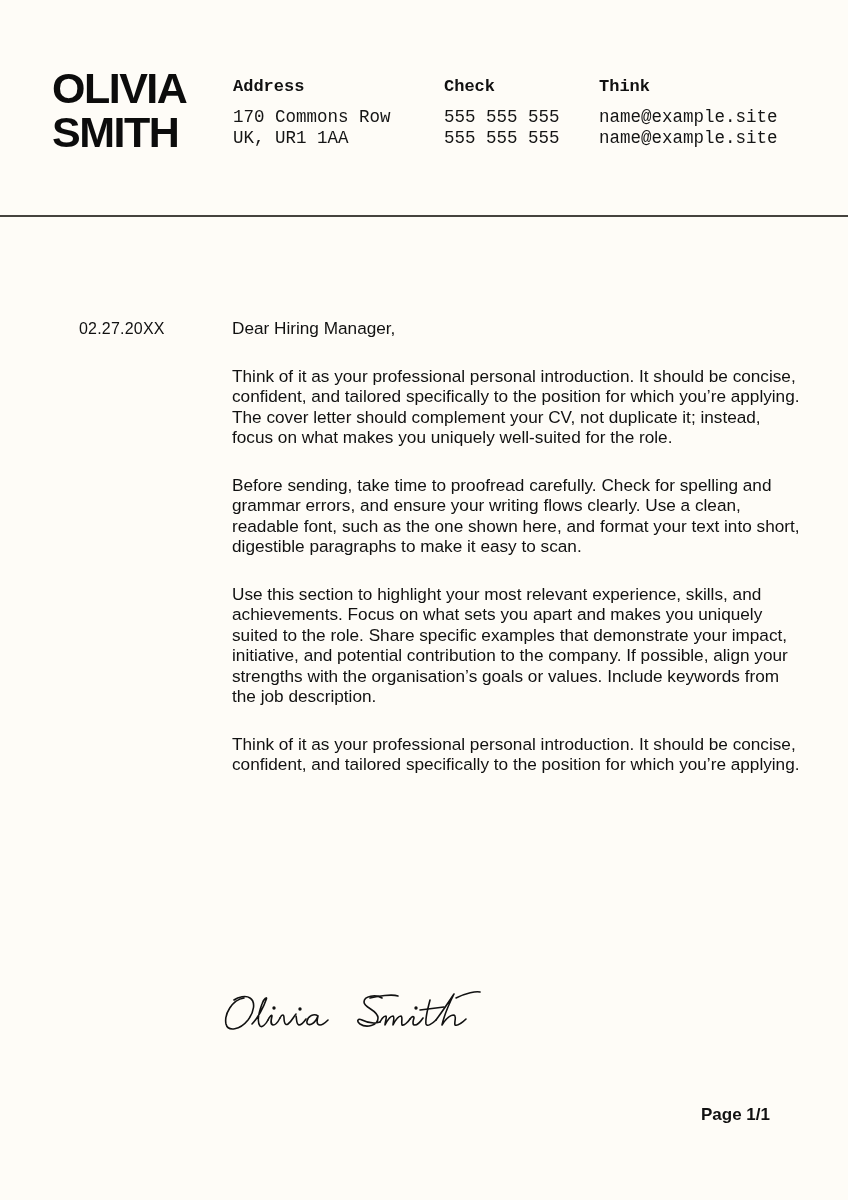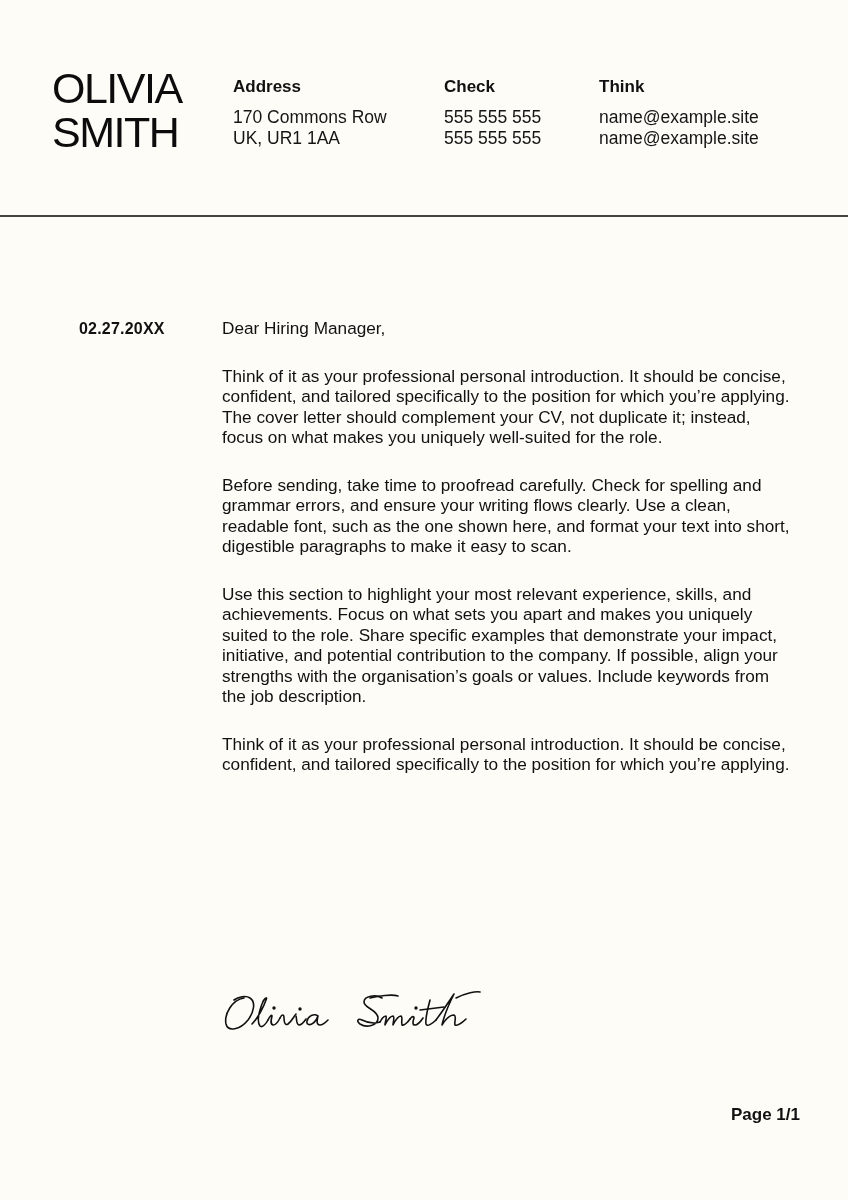--- a/index.html
+++ b/index.html
@@ -7,50 +7,50 @@
     width: 848px; height: 1200px;
     background: #fefcf7;
     color: #111111;
     font-family: "Liberation Sans", "DejaVu Sans", sans-serif;
     position: relative;
     overflow: hidden;
   }
   .header { position: absolute; left: 0; top: 0; width: 848px; height: 216px; }
   .name {
     position: absolute; left: 52px; top: 66px;
-    font-size: 43px; line-height: 44px; font-weight: 400;
+    font-size: 43px; line-height: 44px; font-weight: 700;
     letter-spacing: -1.5px; color: #0c0c0c;
   }
   .name div { white-space: nowrap; }
-  .col { position: absolute; top: 76px; }
+  .col { position: absolute; top: 76px; font-family: Liberation Mono, monospace; }
   .col .label { font-size: 17px; font-weight: 700; line-height: 22px; margin-bottom: 9px; color: #111; }
   .col .val { font-size: 17.5px; line-height: 21px; white-space: nowrap; color: #151515; }
   .col-address { left: 233px; }
   .col-phone { left: 444px; }
   .col-email { left: 599px; }
   .divider {
     position: absolute; left: 0; top: 215px; width: 848px; height: 2px;
     background: #45433e;
   }
   .date {
     position: absolute; left: 79px; top: 318px;
-    font-size: 16px; font-weight: 700; line-height: 22px; letter-spacing: 0.2px;
+    font-size: 16px; font-weight: 400; line-height: 22px; letter-spacing: 0.2px;
   }
   .letter {
-    position: absolute; left: 222px; top: 318px; width: 570px;
+    position: absolute; left: 232px; top: 318px; width: 570px;
     font-size: 17.2px; line-height: 20.5px; color: #111;
   }
   .letter p { margin: 0 0 27px 0; }
   .letter .salutation { margin-bottom: 27px; }
   .signature {
     position: absolute; left: 222px; top: 988px;
   }
   .footer {
     position: absolute; left: 701px; top: 1104px;
-    font-size: 17px; font-weight: 700; line-height: 22px; margin-left: 30px;
+    font-size: 17px; font-weight: 700; line-height: 22px;
   }
 </style>
 </head>
 <body>
 
 <div class="header">
   <div class="name">
     <div>OLIVIA</div>
     <div>SMITH</div>
   </div>

